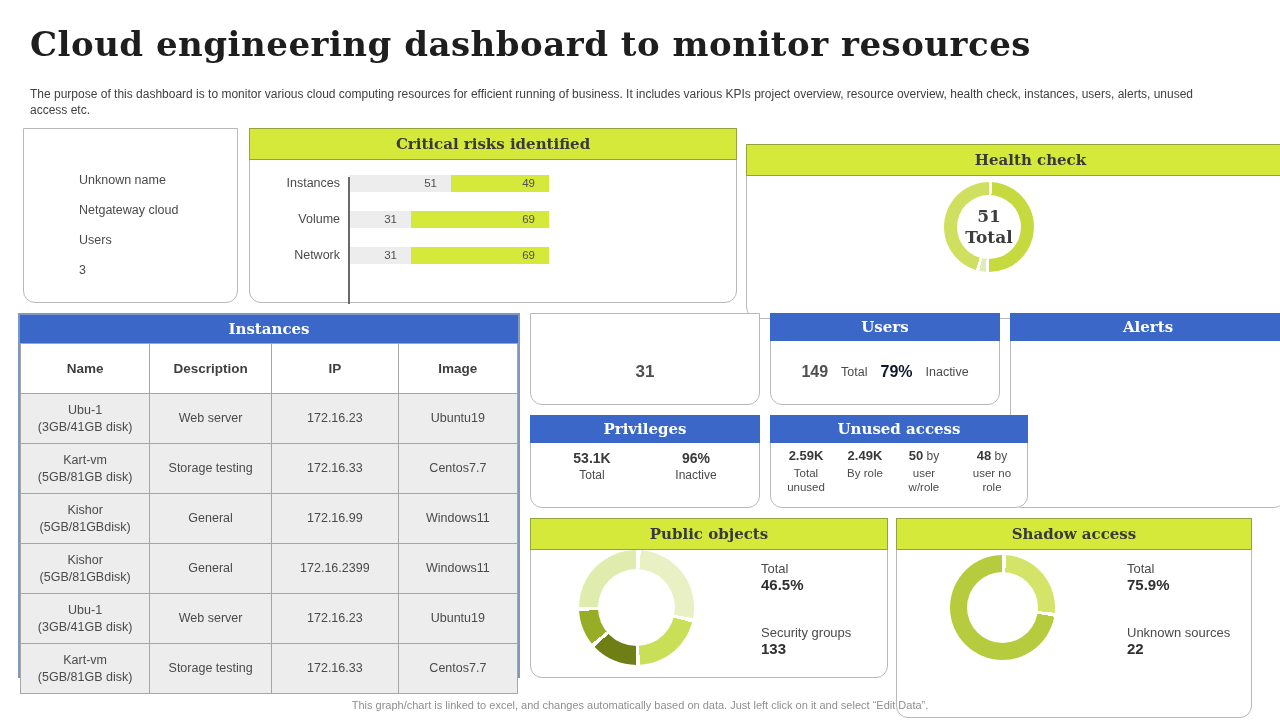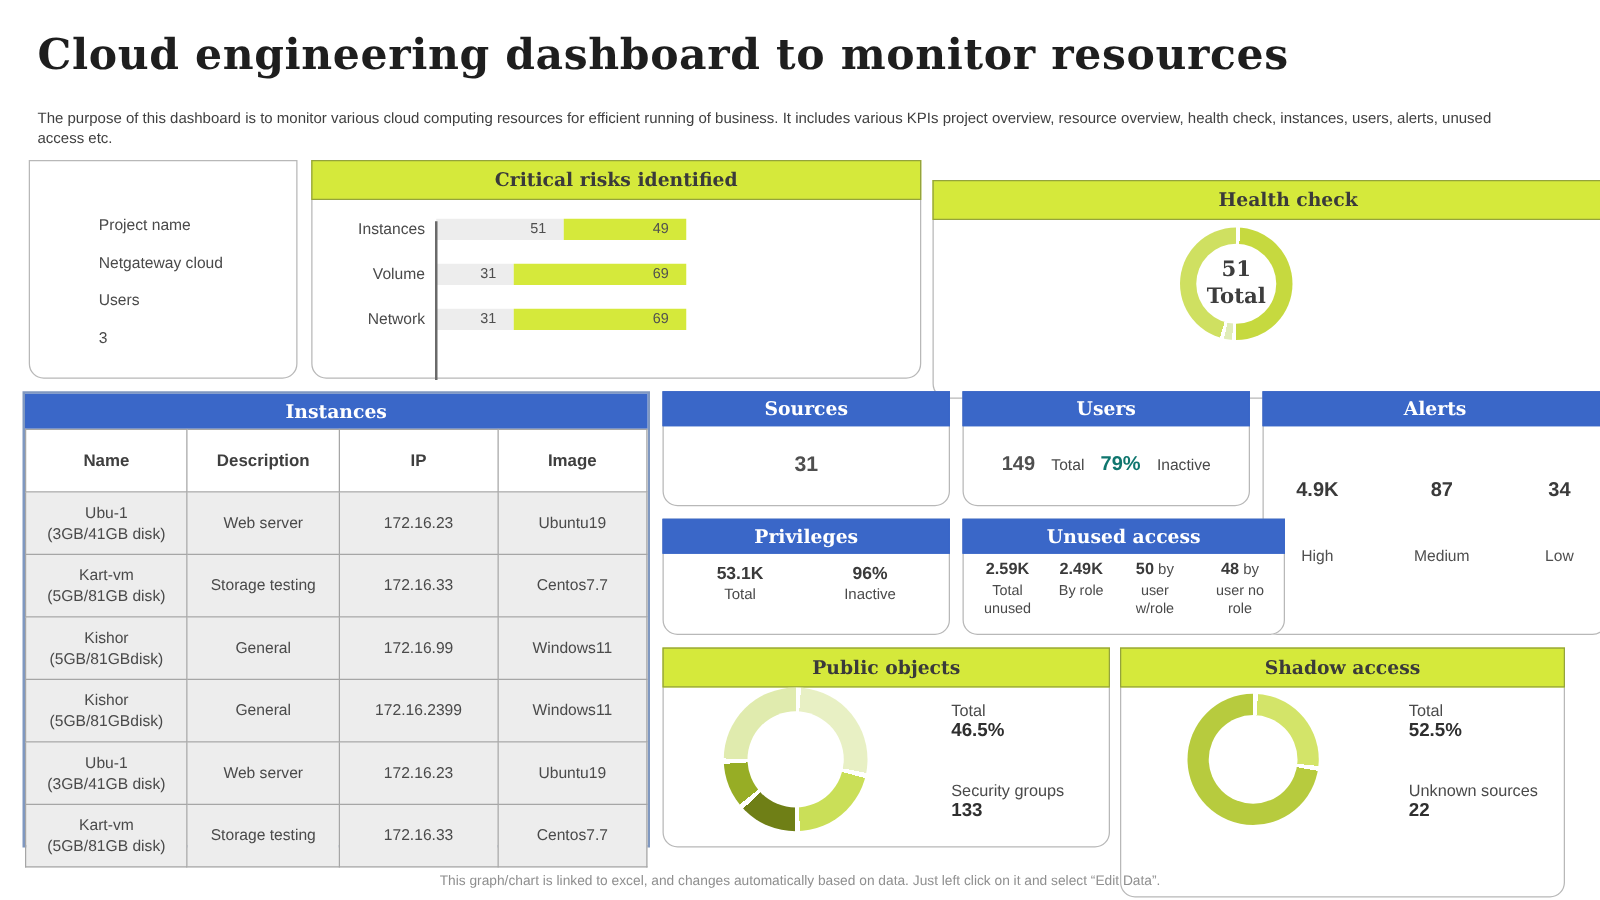--- a/index.html
+++ b/index.html
@@ -84,21 +84,21 @@
   .footer{position:absolute;left:0;right:0;top:699px;text-align:center;font-size:11px;color:#8f8f8f;}
 </style>
 </head>
 <body>
 
 <div class="title">Cloud engineering dashboard to monitor resources</div>
 <div class="subtitle">The purpose of this dashboard is to monitor various cloud computing resources for efficient running of business. It includes various KPIs project overview, resource overview, health check, instances, users, alerts, unused access etc.</div>
 
 <div class="panel" id="p-project">
   <div class="po-lines">
-    <div>Project name</div>
+    <div>Unknown name</div>
     <div>Netgateway cloud</div>
     <div>Users</div>
     <div>3</div>
   </div>
 </div>
 
 <div class="panel" id="p-risks">
   <div class="ph ph-lime">Critical risks identified</div>
   <div class="cr-chart">
     <div class="cr-axis"></div>
@@ -203,52 +203,37 @@
           </td>
           <td>Storage testing</td>
           <td>172.16.33</td>
           <td>Centos7.7</td>
         </tr>
       </tbody>
   </table>
 </div>
 
 <div class="panel" id="p-sources">
-  <div class="ph ph-blue">Sources</div>
   <div class="kpi-center">
       <span class="big-num">31</span>
     </div>
 </div>
 
 <div class="panel" id="p-users">
   <div class="ph ph-blue">Users</div>
   <div class="inline-stats">
     <span class="v">149</span>
     <span class="l">Total</span>
-    <span class="v" style="color:#0f766e">79%</span>
+    <span class="v" style="color:#0f172a">79%</span>
     <span class="l">Inactive</span>
   </div>
 </div>
 
 <div class="panel" id="p-alerts">
   <div class="ph ph-blue">Alerts</div>
-  <div class="alerts-cols">
-    <div class="col">
-      <div class="v">4.9K</div>
-      <div class="l">High</div>
-    </div>
-    <div class="col">
-      <div class="v">87</div>
-      <div class="l">Medium</div>
-    </div>
-    <div class="col">
-      <div class="v">34</div>
-      <div class="l">Low</div>
-    </div>
-  </div>
 </div>
 
 <div class="panel" id="p-priv">
   <div class="ph ph-blue">Privileges</div>
   <div class="stack-cols">
     <div class="col">
       <div class="v">53.1K</div>
       <div class="l">Total</div>
     </div>
     <div class="col">
@@ -298,21 +283,21 @@
 </div>
 
 <div class="panel" id="p-shadow">
   <div class="ph ph-lime">Shadow access</div>
   <div class="donut" id="d-shadow" style="background: conic-gradient(rgb(255, 255, 255) 0%, rgb(255, 255, 255) 1.2%, rgb(211, 228, 105) 1.2%, rgb(211, 228, 105) 26.6%, rgb(255, 255, 255) 26.6%, rgb(255, 255, 255) 27.8%, rgb(183, 203, 62) 27.8%, rgb(183, 203, 62) 100%);">
     <div class="hole"></div>
   </div>
   <div class="donut-stats">
     <div class="stat">
       <div class="l">Total</div>
-      <div class="v">52.5%</div>
+      <div class="v">75.9%</div>
     </div>
     <div class="stat">
       <div class="l">Unknown sources</div>
       <div class="v">22</div>
     </div>
   </div>
 </div>
 
 <div class="footer">This graph/chart is linked to excel,  and changes automatically based on data. Just left click on it and select “Edit Data”.</div>
 

